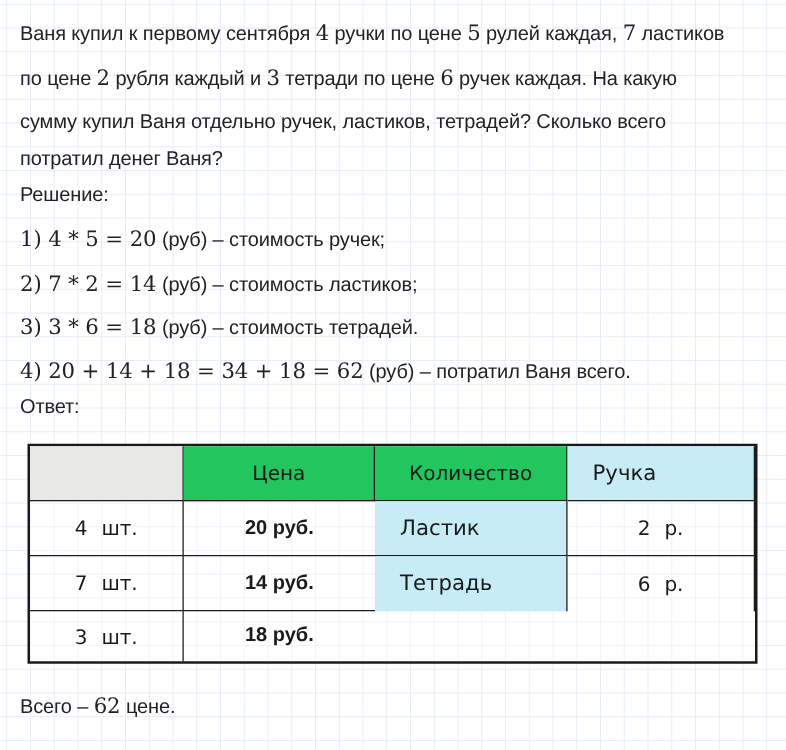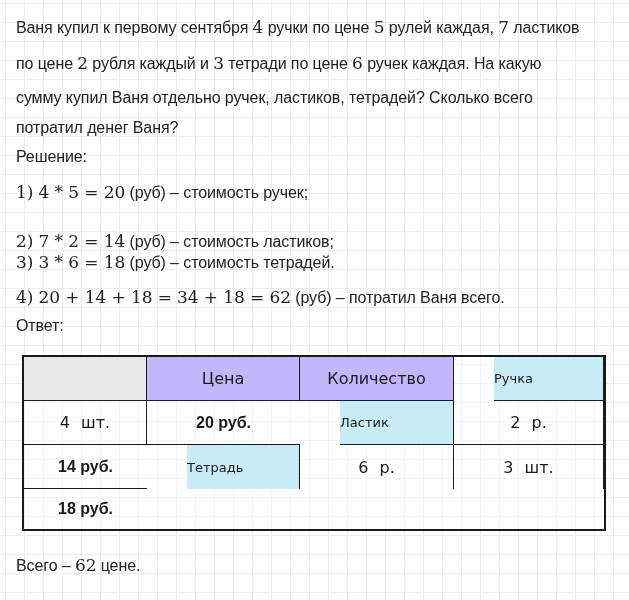--- a/index.html
+++ b/index.html
@@ -35,22 +35,22 @@
       border-right: 1.5px solid #1a1a1a;
       border-bottom: 1.5px solid #1a1a1a;
       display: flex; align-items: center; justify-content: center;
       font-family: "DejaVu Sans", sans-serif;
       font-size: 16px; color: #1a1a1a;
       box-sizing: border-box;
     }
     .cell.lastcol { border-right: none; }
     .cell.lastrow { border-bottom: none; }
     .corner { background: #e8e8e6; }
-    .hdr { background: #c4b5fd; }
-    .rowhdr { background: #c7ecf5; justify-content: flex-start; font-size: 13px; margin-left: 40px; }
+    .hdr { background: #22c55e; }
+    .rowhdr { background: #c7ecf5; justify-content: flex-start; padding-left: 20px; font-size: 17px; }
     .val { word-spacing: 6px; }
     .cost { font-family: "Liberation Sans", sans-serif; font-weight: bold; font-size: 16px; }
   </style>
 </head>
 <body>
 
 <div>
   <div class="line" style="top:17px">
     <span>Ваня купил к первому сентября </span><span class="num">4</span><span> ручки по цене </span><span class="num">5</span><span> рулей каждая, </span><span class="num">7</span><span> ластиков</span>
   </div>
@@ -63,21 +63,21 @@
   <div class="line" style="top:118px">
     <span>потратил денег Ваня?</span>
   </div>
 </div>
 
 <div>
   <div class="line" style="top:147px">Решение:</div>
   <div class="line" style="top:182px">
     <span class="num">1) 4 * 5 = 20</span><span> (руб) – стоимость ручек;</span>
   </div>
-  <div class="line" style="top:231px">
+  <div class="line" style="top:218px">
     <span class="num">2) 7 * 2 = 14</span><span> (руб) – стоимость ластиков;</span>
   </div>
   <div class="line" style="top:252px">
     <span class="num">3) 3 * 6 = 18</span><span> (руб) – стоимость тетрадей.</span>
   </div>
   <div class="line" style="top:287px">
     <span class="num">4) 20 + 14 + 18 = 34 + 18 = 62</span><span> (руб) – потратил Ваня всего.</span>
   </div>
   <div class="line" style="top:316px">Ответ:</div>
 </div>
@@ -86,20 +86,21 @@
   <div class="cell corner"></div>
   <div class="cell hdr">Цена</div>
   <div class="cell hdr">Количество</div>
 
   <div class="cell rowhdr">Ручка</div>
   <div class="cell val">4 шт.</div>
   <div class="cell cost lastcol">20 руб.</div>
 
   <div class="cell rowhdr">Ластик</div>
   <div class="cell val">2 р.</div>
+  <div class="cell val">7 шт.</div>
   <div class="cell cost lastcol">14 руб.</div>
 
   <div class="cell rowhdr lastrow">Тетрадь</div>
   <div class="cell val lastrow">6 р.</div>
   <div class="cell val lastrow">3 шт.</div>
   <div class="cell cost lastcol lastrow">18 руб.</div>
 </div>
 
 <div class="line" style="top:555px">
   <span>Всего – </span><span class="num">62</span><span> цене.</span>

